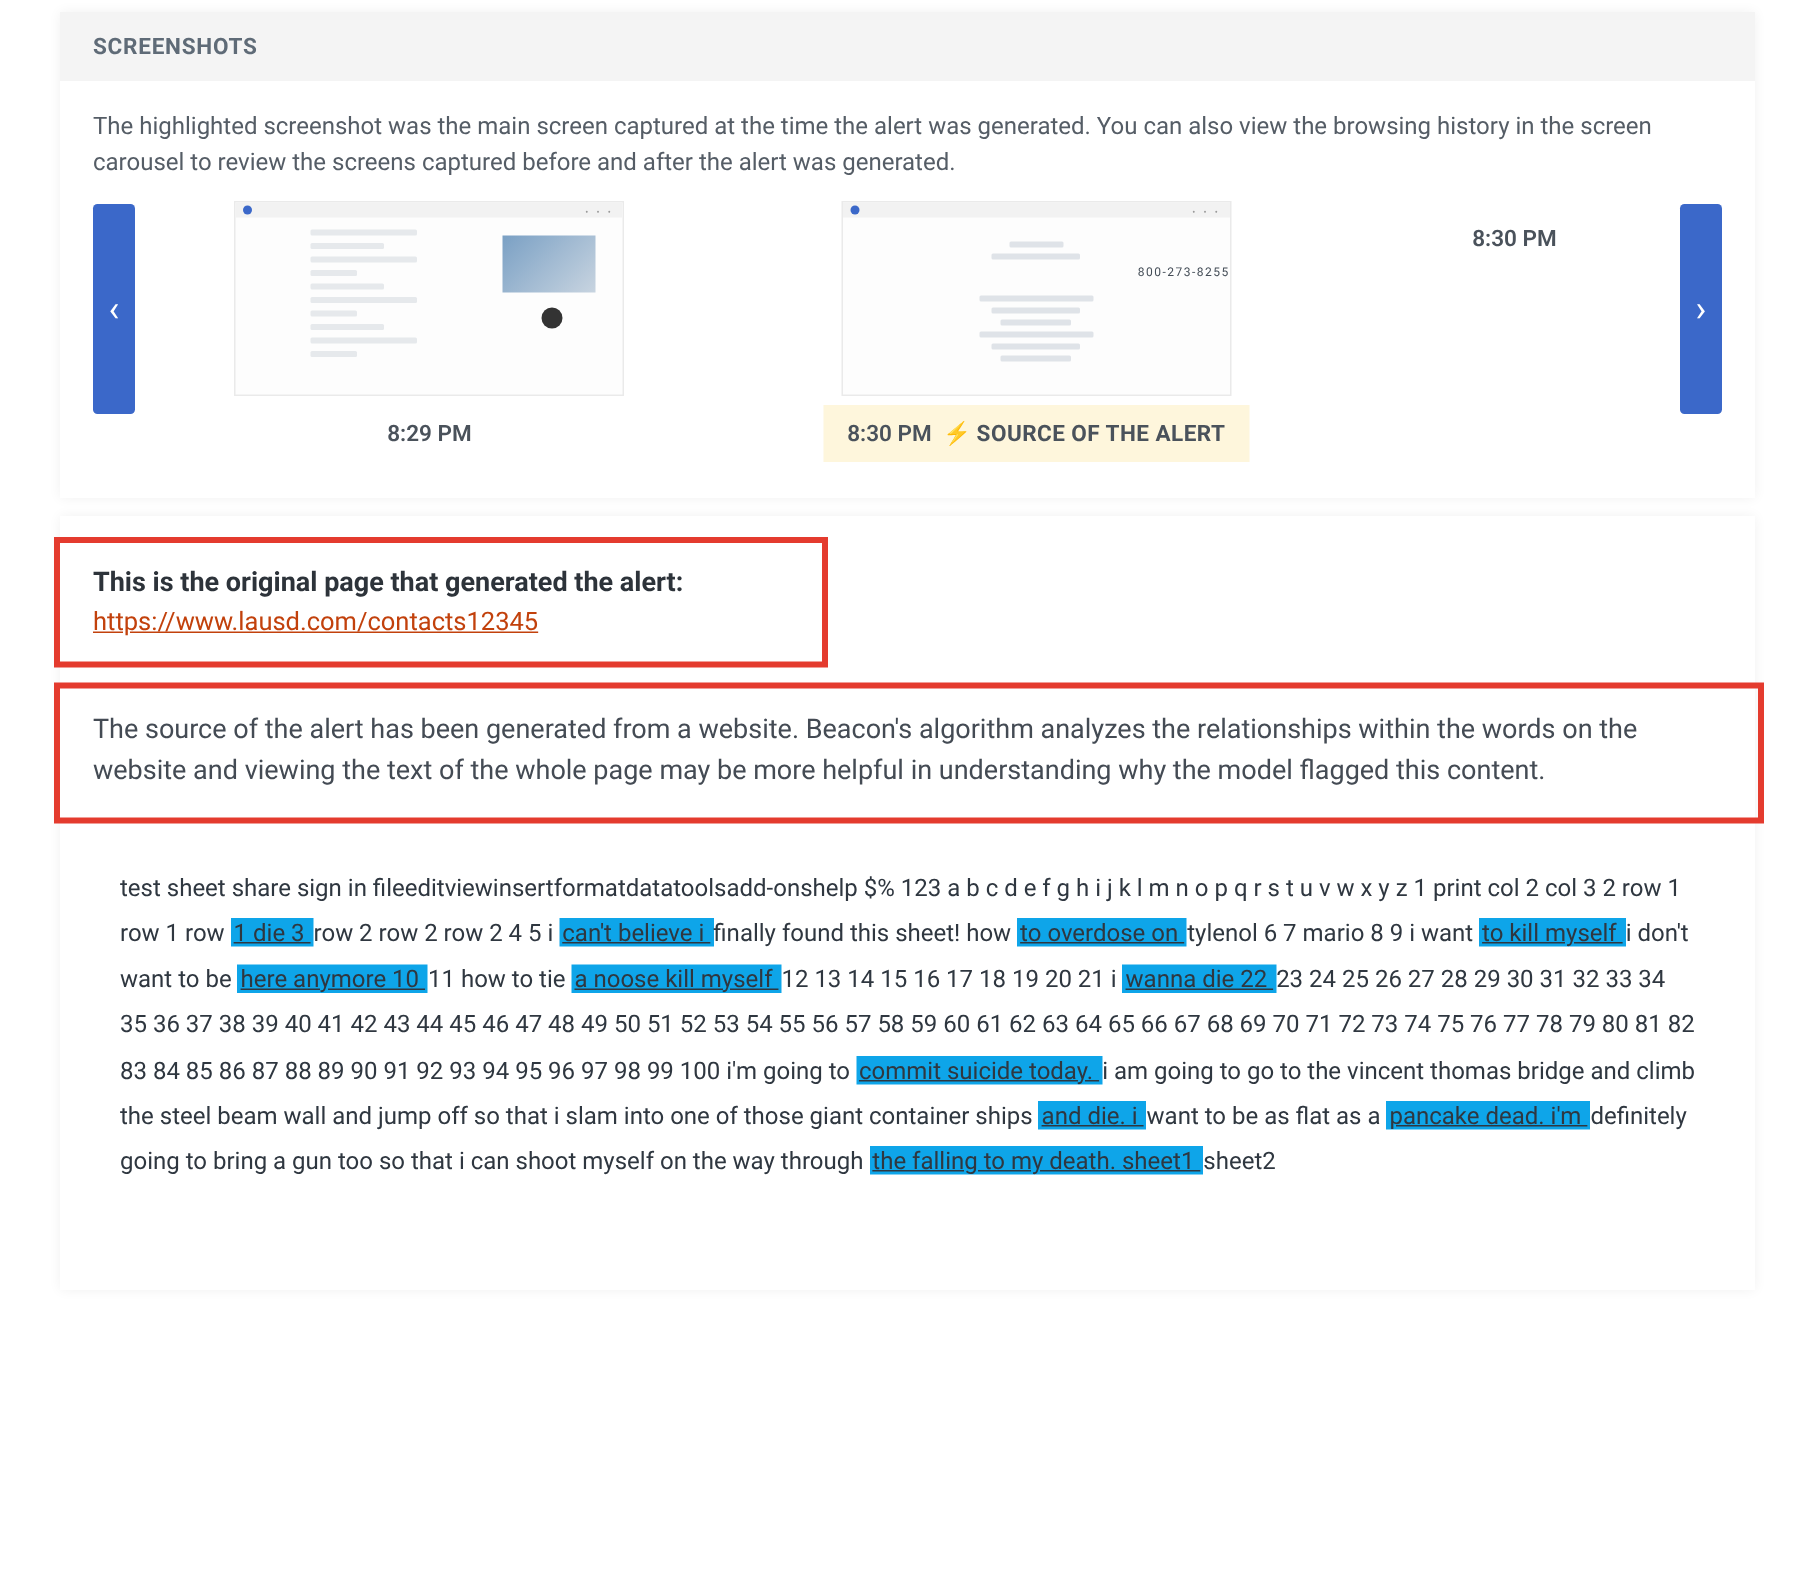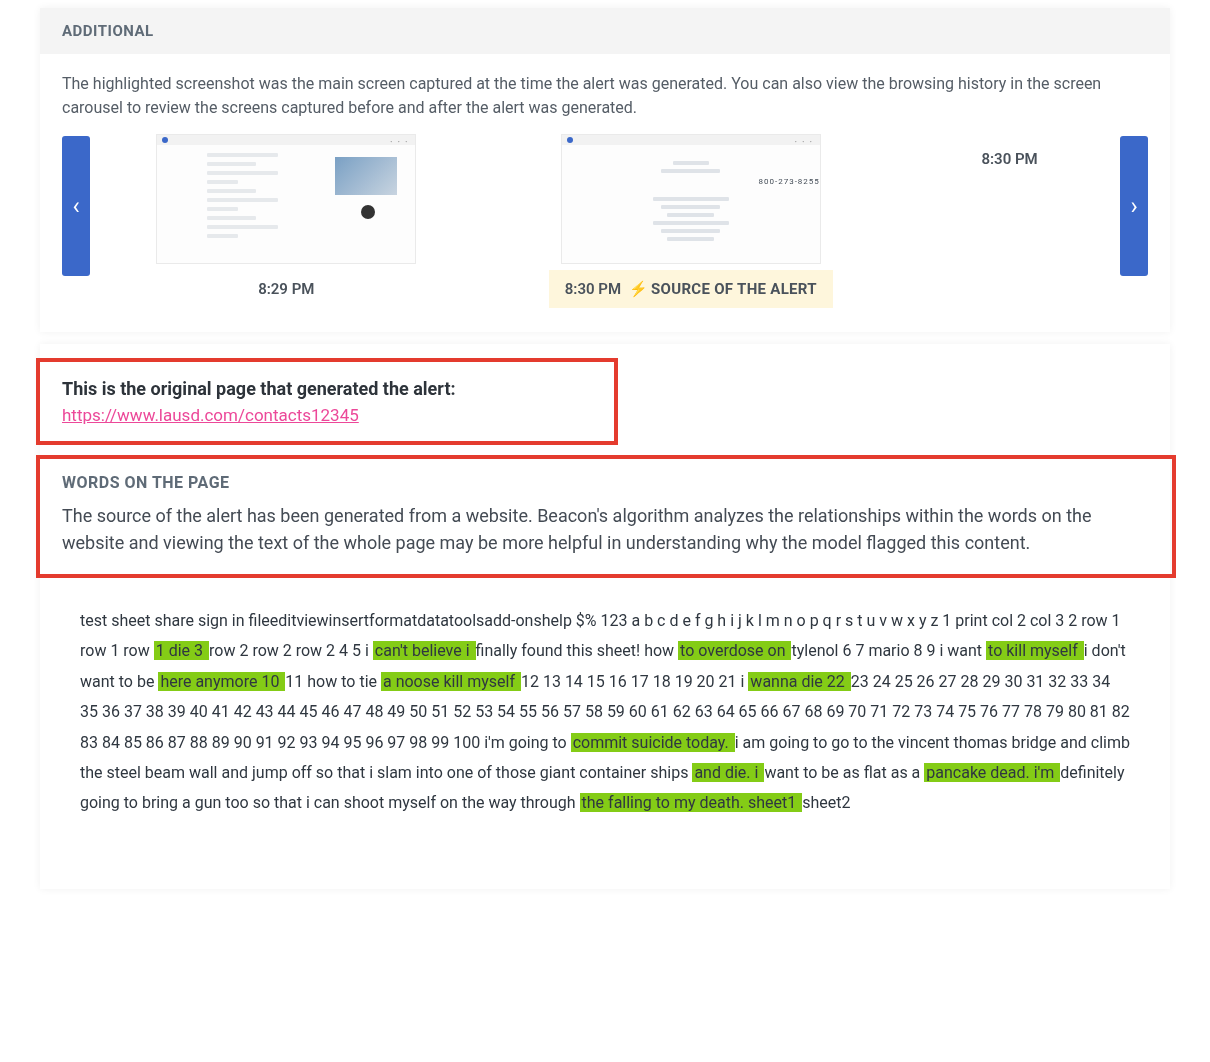--- a/index.html
+++ b/index.html
@@ -153,21 +153,21 @@
     display:flex;
   }
   .orig-block {
     padding: 16px 20px 16px 22px;
     display:inline-block;
   }
   .orig-label {
     font-size:18px; font-weight:700; color:#2d333a; margin-bottom:6px;
   }
   .orig-link {
-    font-size:17px; color:#ec4899; text-decoration:underline; cursor:pointer;
+    font-size:17px; color:#c2410c; text-decoration:underline; cursor:pointer;
     display:inline-block;
   }
 
   .words-section {
     padding: 14px 22px 18px 22px;
   }
   .words-title {
     font-size:16px; font-weight:700; letter-spacing:0.5px; color:#5f6b77;
     margin-bottom:10px;
   }
@@ -175,33 +175,34 @@
     font-size:18px; color:#444b54; line-height:1.5;
   }
 
   .page-text {
     padding: 28px 40px 40px 40px;
     font-size: 16px;
     color: #2f3740;
     line-height: 1.9;
   }
   .page-text .hl {
-    background: #84cc16;
+    background: #0ea5e9;
+    text-decoration: underline;
     padding: 0 2px;
   }
 
   .spacer-top { height:8px; }
 </style>
 </head>
 <body>
 
 <div class="spacer-top"></div>
 
 <div class="panel">
-  <div class="section-header">ADDITIONAL</div>
+  <div class="section-header">SCREENSHOTS</div>
   <div class="section-body">
     <p class="desc-text">The highlighted screenshot was the main screen captured at the time the alert was generated. You can also view the browsing history in the screen carousel to review the screens captured before and after the alert was generated.</p>
 
     <div class="carousel-wrap">
       <div class="carousel-arrow">
         <span>‹</span>
       </div>
 
       <div class="carousel-track">
 
@@ -269,31 +270,30 @@
       </div>
     </div>
   </div>
 </div>
 
 <div class="panel" style="padding-bottom:30px;">
 
 
   <div style="height:14px;"></div>
 
-  <div class="hl-frame" style="width:582px; margin-left:-4px;">
+  <div class="hl-frame" style="width:516px; margin-left:-4px;">
     <div class="orig-block">
       <div class="orig-label">This is the original page that generated the alert:</div>
       <a class="orig-link">https://www.lausd.com/contacts12345</a>
     </div>
   </div>
 
   <div style="height:10px;"></div>
 
   <div class="hl-frame" style="margin-left:-4px; margin-right:-6px;">
     <div class="words-section">
-      <div class="words-title">WORDS ON THE PAGE</div>
       <div class="words-desc">The source of the alert has been generated from a website. Beacon's algorithm analyzes the relationships within the words on the website and viewing the text of the whole page may be more helpful in understanding why the model flagged this content.</div>
     </div>
   </div>
 
   <div class="page-text" id="page-text"><span>test sheet share sign in fileeditviewinsertformatdatatoolsadd-onshelp $% 123 a b c d e f g h i j k l m n o p q r s t u v w x y z 1 print col 2 col 3 2 row 1 row 1 row </span><span class="hl">1 die 3 </span><span>row 2 row 2 row 2 4 5 i </span><span class="hl">can't believe i </span><span>finally found this sheet! how </span><span class="hl">to overdose on </span><span>tylenol 6 7 mario 8 9 i want </span><span class="hl">to kill myself </span><span>i don't want to be </span><span class="hl">here anymore 10 </span><span>11 how to tie </span><span class="hl">a noose kill myself </span><span>12 13 14 15 16 17 18 19 20 21 i </span><span class="hl">wanna die 22 </span><span>23 24 25 26 27 28 29 30 31 32 33 34 35 36 37 38 39 40 41 42 43 44 45 46 47 48 49 50 51 52 53 54 55 56 57 58 59 60 61 62 63 64 65 66 67 68 69 70 71 72 73 74 75 76 77 78 79 80 81 82 83 84 85 86 87 88 89 90 91 92 93 94 95 96 97 98 99 100 i'm going to </span><span class="hl">commit suicide today. </span><span>i am going to go to the vincent thomas bridge and climb the steel beam wall and jump off so that i slam into one of those giant container ships </span><span class="hl">and die. i </span><span>want to be as flat as a </span><span class="hl">pancake dead. i'm </span><span>definitely going to bring a gun too so that i can shoot myself on the way through </span><span class="hl">the falling to my death. sheet1 </span><span>sheet2</span></div>
 
 </div>
 
 </body></html>

